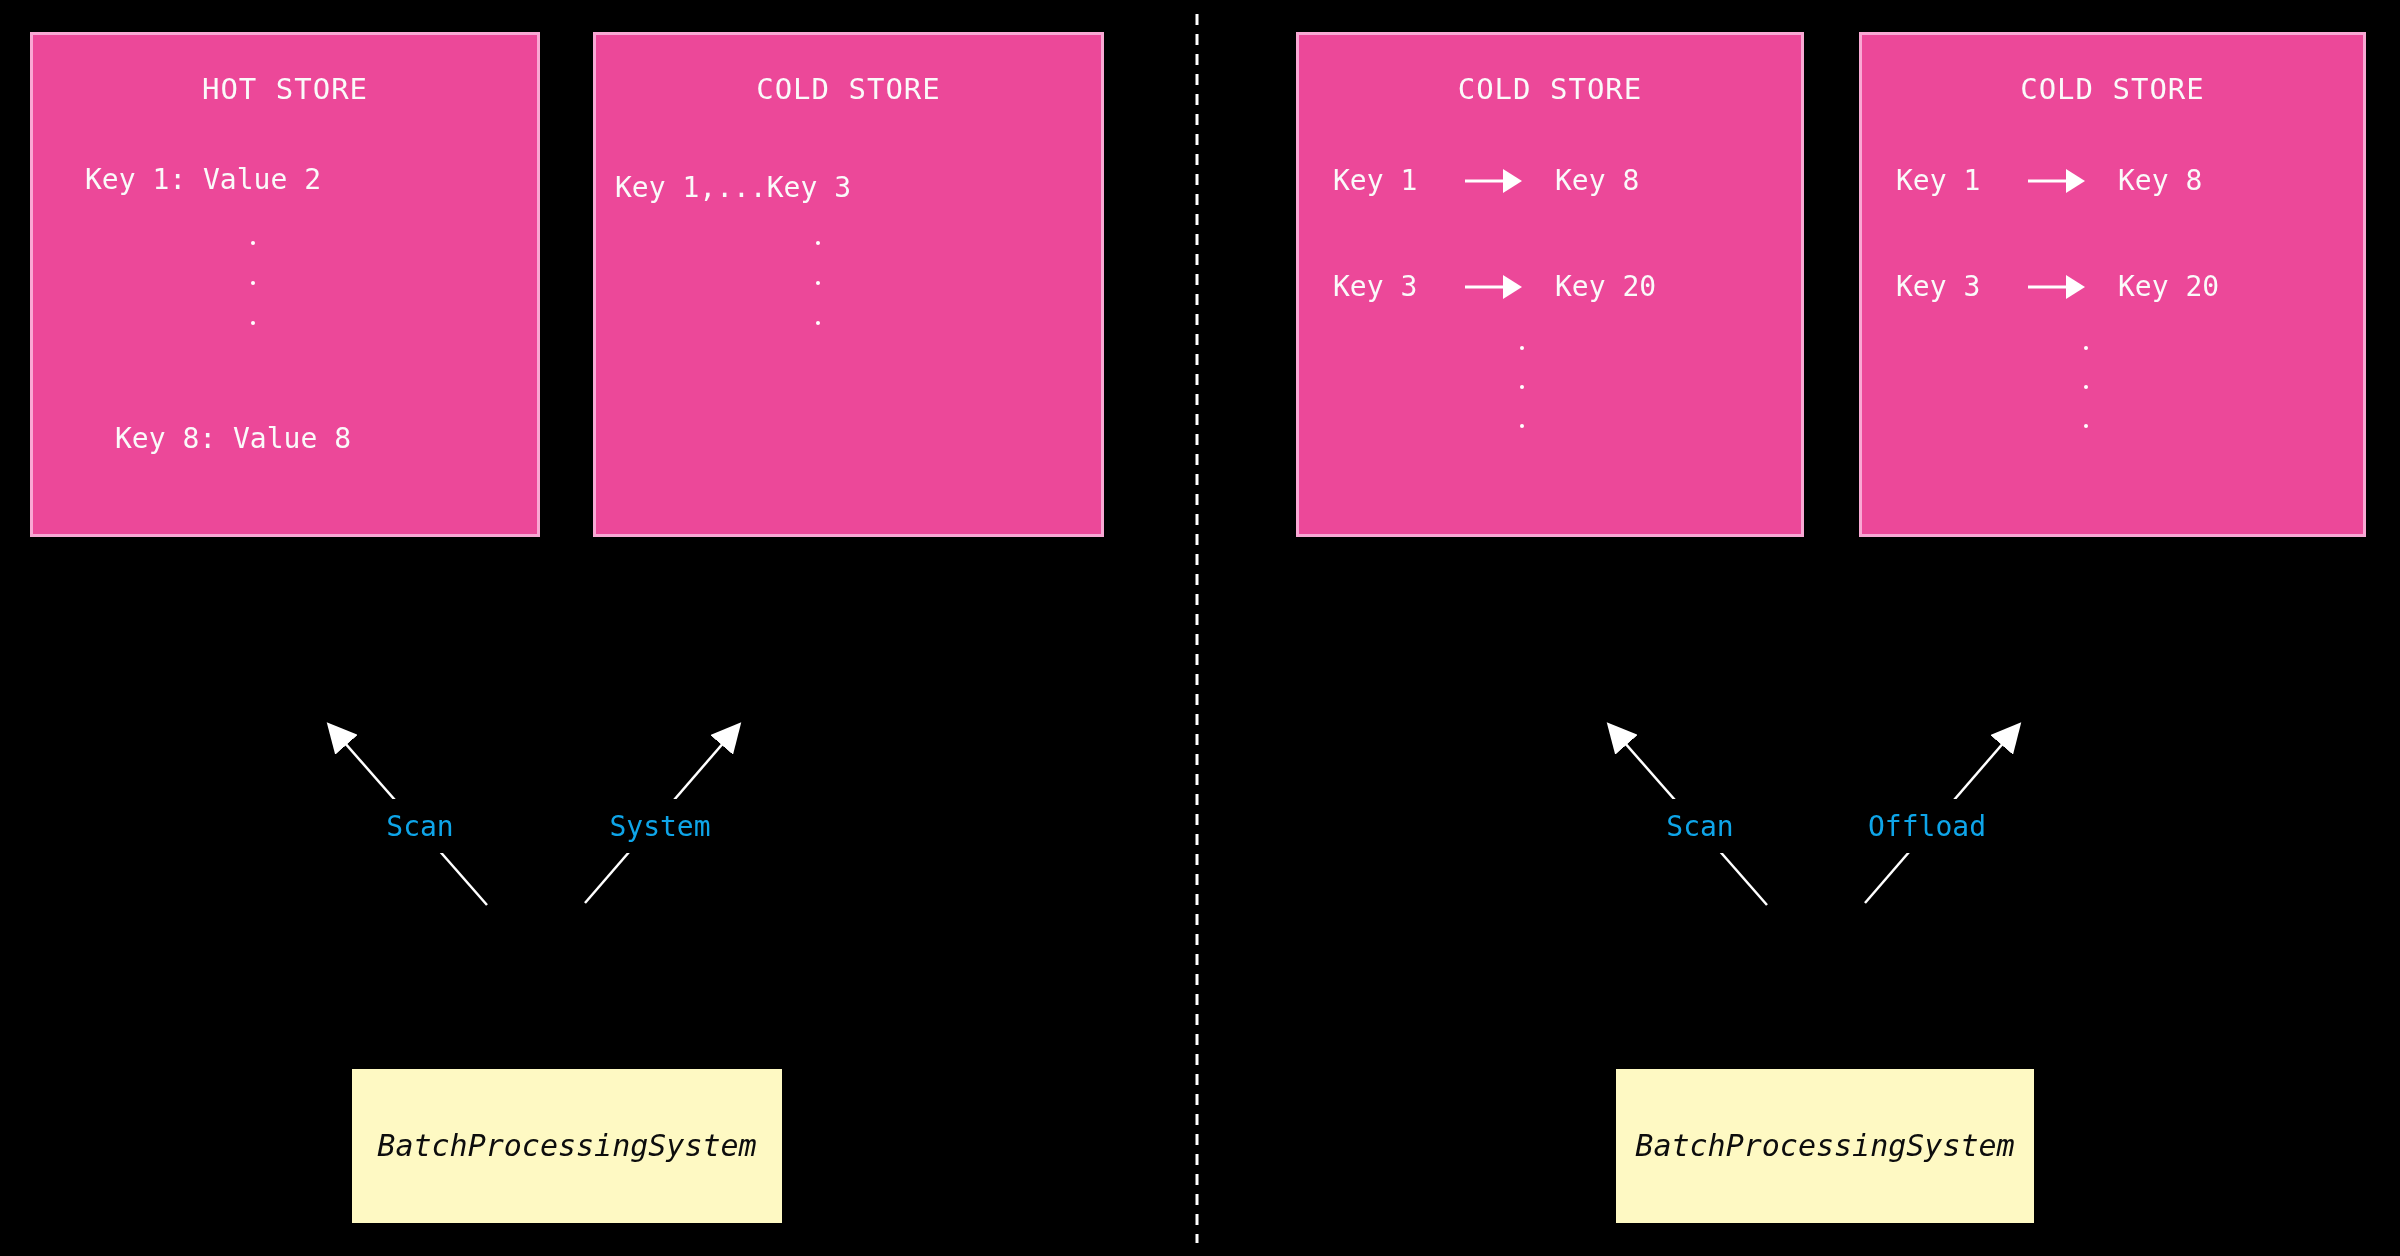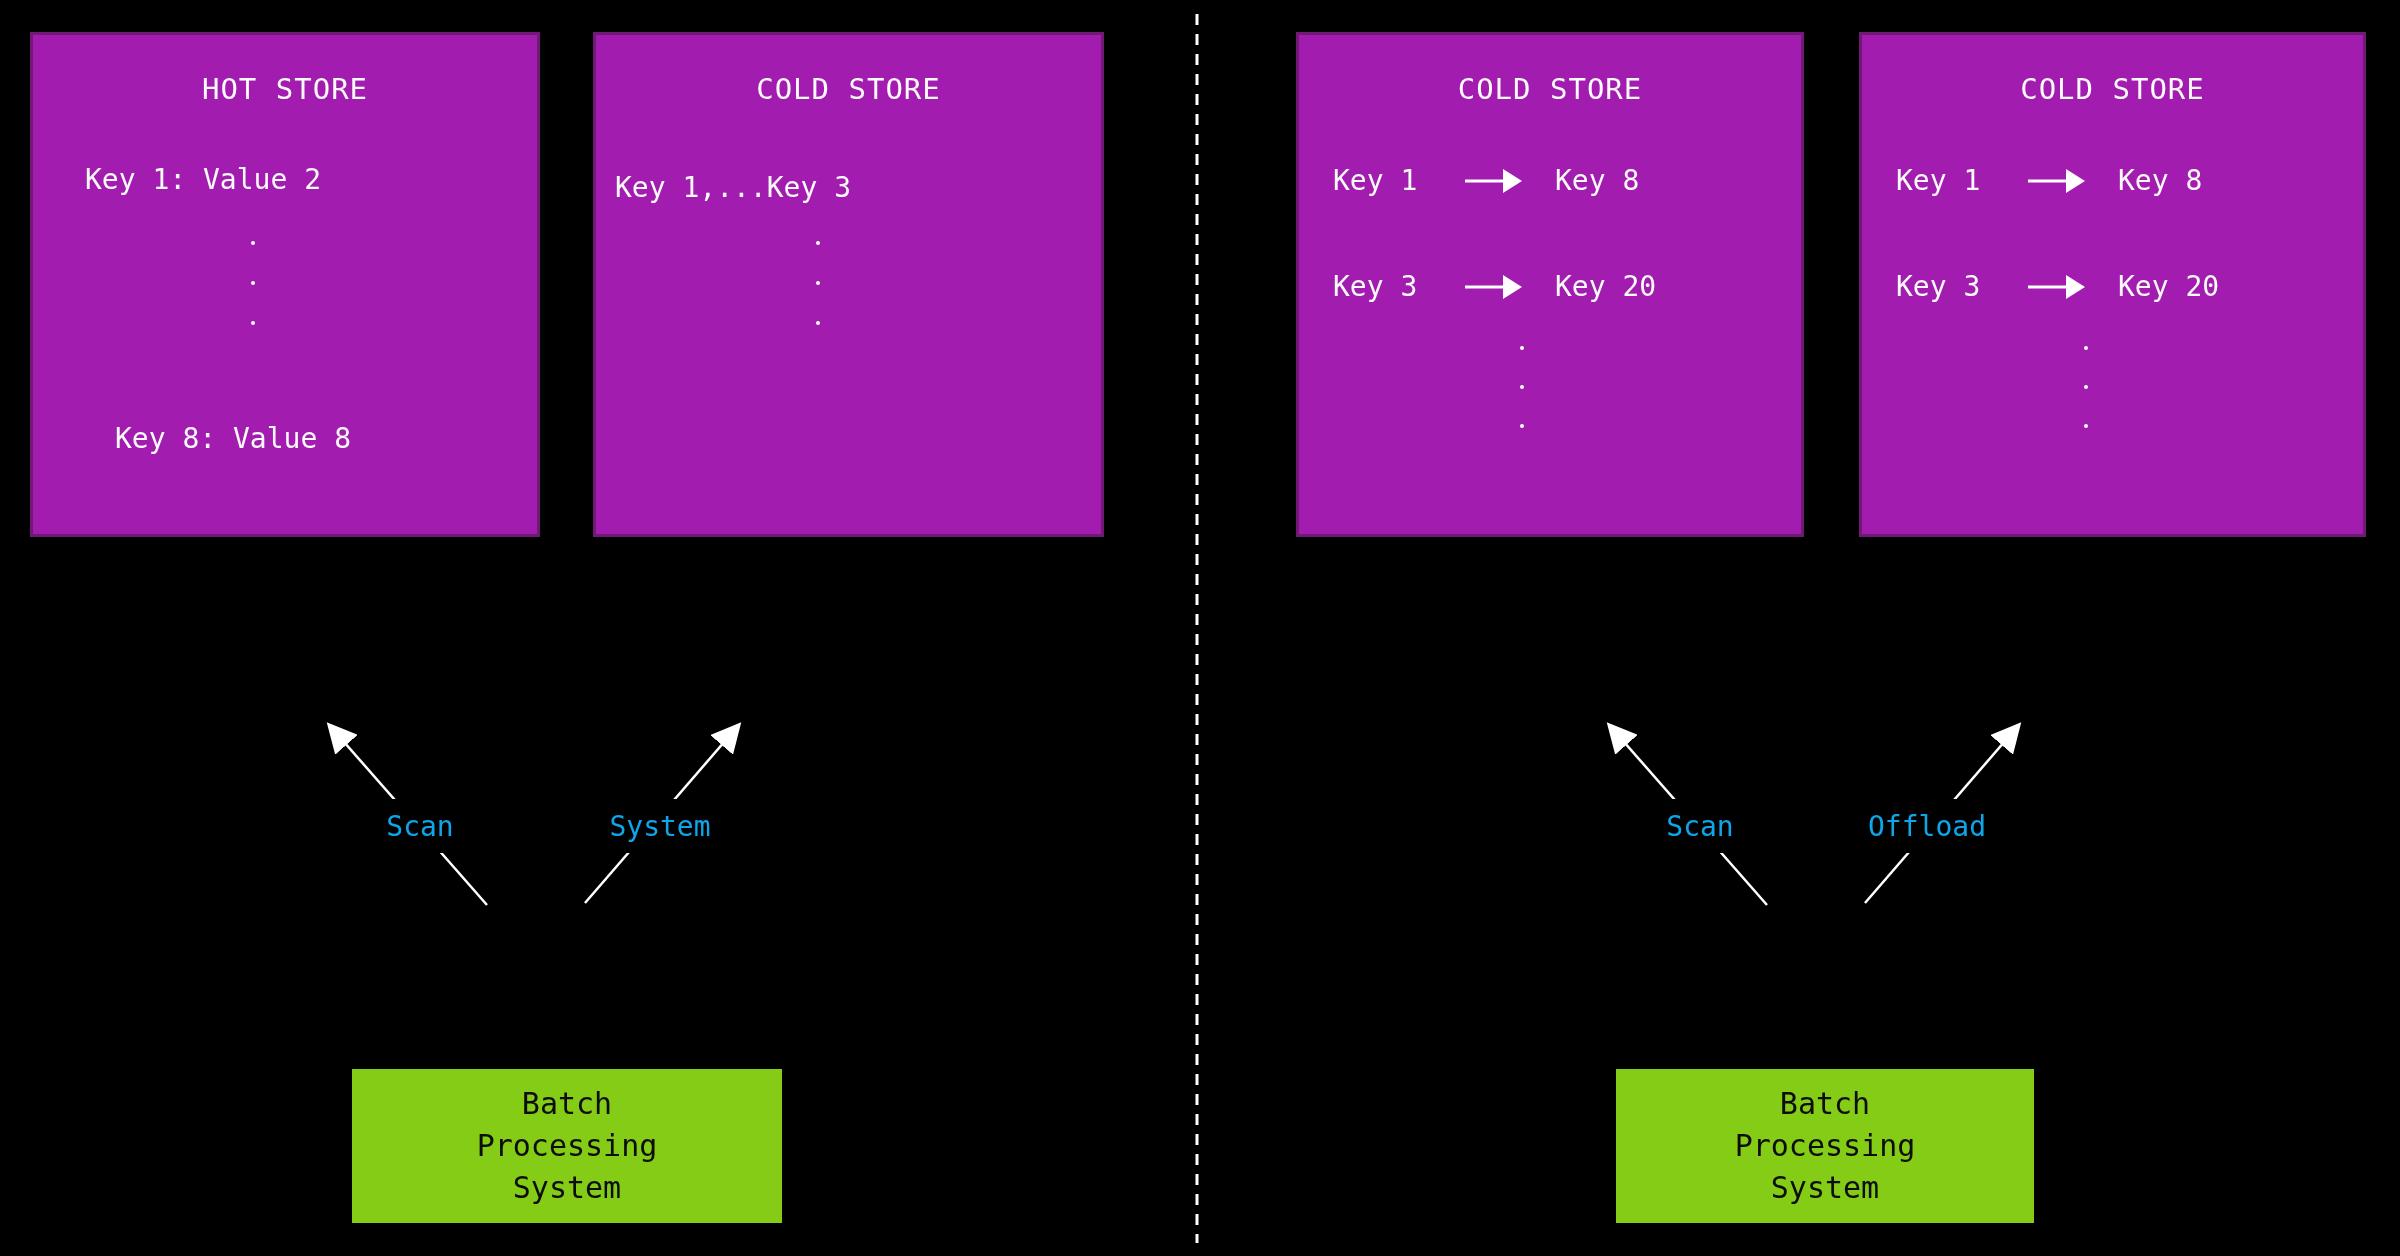--- a/index.html
+++ b/index.html
@@ -11,22 +11,22 @@
     width: 2400px;
     height: 1256px;
     background: #000;
     font-family: "DejaVu Sans Mono", "Liberation Mono", monospace;
     color: #f8f8f8;
   }
 
   
   .store-box {
     position: absolute;
-    border: 3px solid #701a75;
-    background: #a21caf;
+    border: 3px solid #f9a8d4;
+    background: #ec4899;
   }
   #box-hot        { left: 30px;   top: 32px; width: 510px; height: 505px; }
   #box-cold-left  { left: 593px;  top: 32px; width: 511px; height: 505px; }
   #box-cold-r1    { left: 1296px; top: 32px; width: 508px; height: 505px; }
   #box-cold-r2    { left: 1859px; top: 32px; width: 507px; height: 505px; }
 
   .store-title {
     position: absolute;
     left: 0; right: 0;
     top: 36px;
@@ -91,29 +91,30 @@
   }
   #label-scan-left     { left: 345px;  top: 799px; width: 150px; }
   #label-offload       { left: 560px;  top: 799px; width: 200px; }
   #label-scan-right    { left: 1625px; top: 799px; width: 150px; }
   #label-compact       { left: 1827px; top: 799px; width: 200px; }
 
   
   .batch-box {
     position: absolute;
     z-index: 2;
-    background: #84cc16;
+    background: #fef9c3;
     color: #0d0d0d;
     display: flex;
-    flex-direction: column;
+    flex-direction: row;
     align-items: center;
     justify-content: center;
     text-align: center;
     font-size: 30px;
     line-height: 42px;
+    font-style: italic;
   }
   #batch-left  { left: 352px;  top: 1069px; width: 430px; height: 154px; }
   #batch-right { left: 1616px; top: 1069px; width: 418px; height: 154px; }
   .batch-line { white-space: pre; }
 
   .store-box { z-index: 2; }
 </style>
 </head>
 <body>
 

